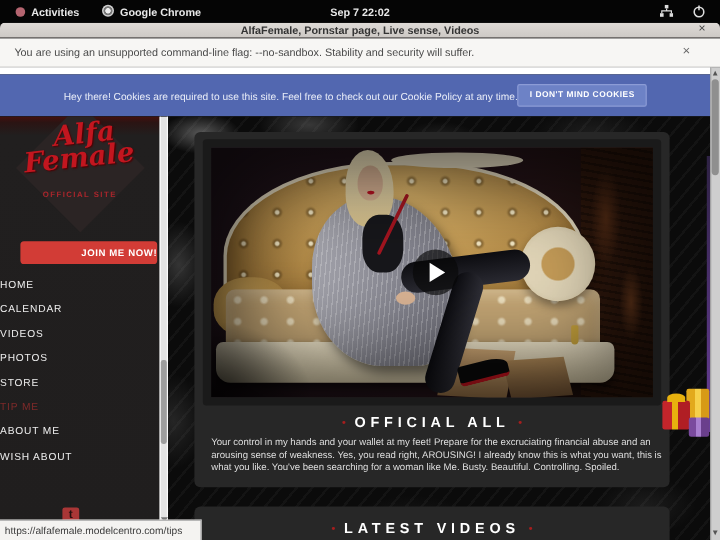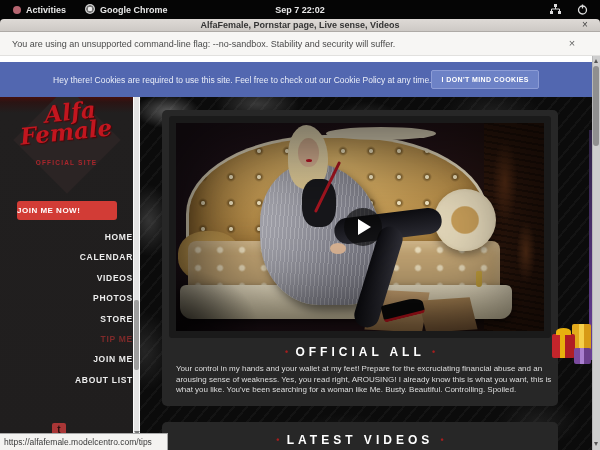--- a/index.html
+++ b/index.html
@@ -38,23 +38,23 @@
 
   
   .page { left:0; top:97px; width:592px; height:353px; background:#141414; overflow:hidden; }
 
   
   .sidebar { left:0; top:0; width:133px; height:353px; background:linear-gradient(180deg,#45100e 0,#2b1413 5px,#211f1f 16px,#201e1e 100%); }
   .logo-diamond { left:29px; top:5px; width:76px; height:76px; background:#2b2424; transform:rotate(45deg); }
   .logo-line1 { left:28px; top:1px; width:84px; text-align:center; font-family:"DejaVu Serif", serif; font-style:italic; font-weight:bold; font-size:23px; color:#c2161f; transform:rotate(-6deg); text-shadow:1px 1px 1px #4a0406; }
   .logo-line2 { left:4px; top:21px; width:124px; text-align:center; font-family:"DejaVu Serif", serif; font-style:italic; font-weight:bold; font-size:23px; color:#c2161f; transform:rotate(-6deg); text-shadow:1px 1px 1px #4a0406; }
   .official-site { left:0; top:62px; width:133px; text-align:center; font-size:6.5px; font-weight:bold; letter-spacing:1.2px; color:#aa262c; }
-  .join-btn { left:17px; top:104px; width:100px; height:19px; background:#d23c36; border:none; border-radius:3px; color:#fff; font-weight:bold; font-size:8px; letter-spacing:.5px; text-align:left; line-height:19px; cursor:pointer; }
+  .join-btn { left:17px; top:104px; width:114px; height:19px; background:#d23c36; border:none; border-radius:3px; color:#fff; font-weight:bold; font-size:8px; letter-spacing:.5px; text-align:right; line-height:19px; cursor:pointer; }
   .menu { left:0; top:130px; width:133px; }
-  .menu-item { height:20.4px; line-height:20.4px; text-align:right; font-size:8.5px; font-weight:bold; letter-spacing:.7px; color:#ededed; cursor:pointer; }
+  .menu-item { height:20.4px; line-height:20.4px; text-align:left; font-size:8.5px; font-weight:normal; letter-spacing:.7px; color:#ededed; cursor:pointer; }
   .menu-item.active { color:#7e2a2a; }
   .tumblr-icon { left:52px; top:326px; width:14px; height:14px; background:#a93636; border-radius:2px; color:#26100f; font-weight:bold; font-size:10px; text-align:center; line-height:13px; cursor:pointer; }
 
   
   .side-scroll { left:133px; top:0; width:7px; height:353px; background:#e3e3e3; border-left:1px solid #fbfbfb; border-right:1px solid #fbfbfb; }
   .side-thumb { left:134px; top:203px; width:5px; height:70px; background:#9e9e9e; border-radius:2px; }
   .side-down { left:134px; top:334px; width:0; height:0; border-left:3px solid transparent; border-right:3px solid transparent; border-top:4px solid #777; }
 
   
   .main { left:140px; top:0; width:452px; height:353px; background-color:#0b0b0b;
@@ -196,22 +196,22 @@
       <div class="abs logo-line2">Female</div>
       <div class="abs official-site">OFFICIAL SITE</div>
       <button class="abs join-btn">JOIN ME NOW!</button>
       <nav class="abs menu">
         <div class="menu-item">HOME</div>
         <div class="menu-item">CALENDAR</div>
         <div class="menu-item">VIDEOS</div>
         <div class="menu-item">PHOTOS</div>
         <div class="menu-item">STORE</div>
         <div class="menu-item active">TIP ME</div>
-        <div class="menu-item">JOIN ME</div>
-        <div class="menu-item">ABOUT LIST</div>
+        <div class="menu-item">ABOUT ME</div>
+        <div class="menu-item">WISH ABOUT</div>
       </nav>
       <div class="abs tumblr-icon">t</div>
     </div>
 
     <div class="abs side-scroll"></div>
     <div class="abs side-thumb"></div>
     <div class="abs side-down"></div>
 
     <div class="abs main">
 

